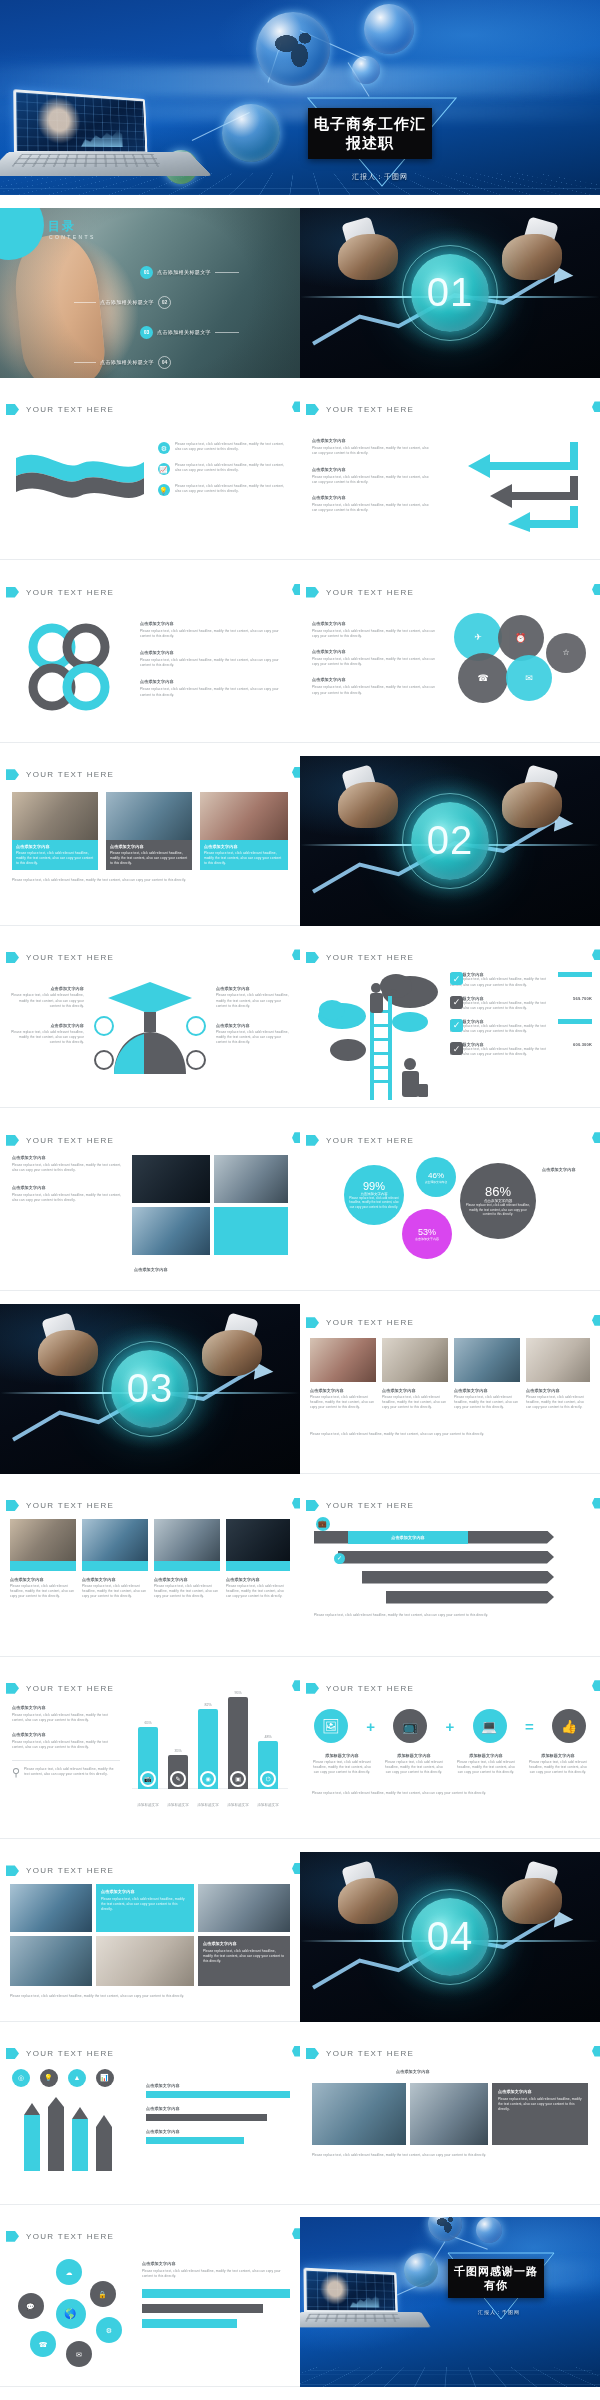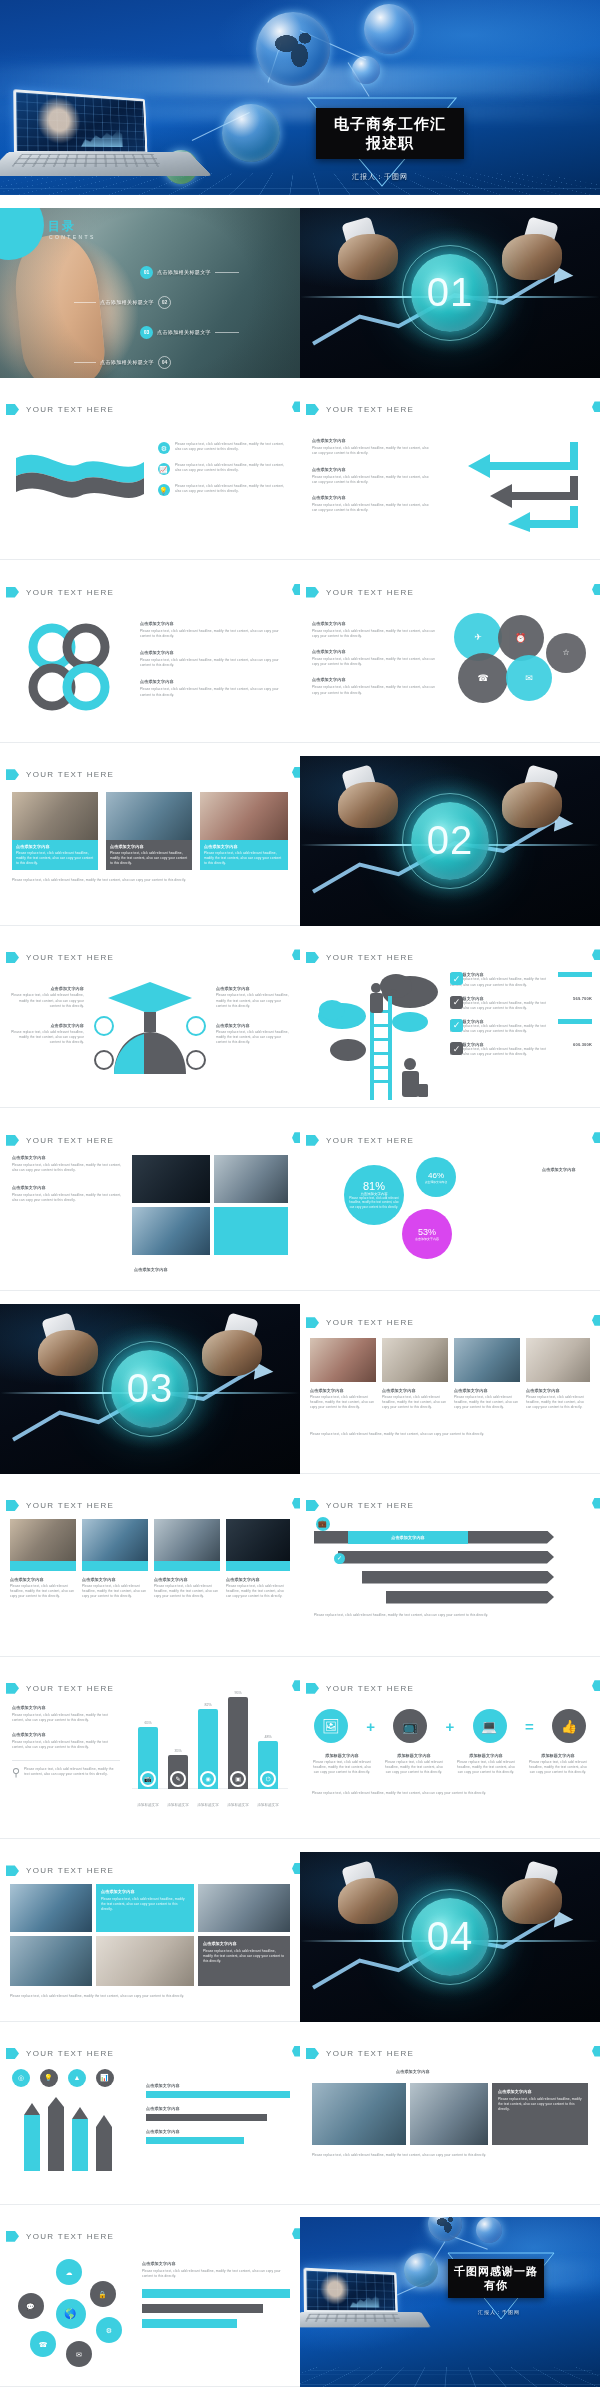--- a/index.html
+++ b/index.html
@@ -269,21 +269,21 @@
       <div class="lt-screen"></div>
       <div class="lt-base"></div>
     </div>
 
     <div class="tri-outline" style="left:306px;top:96px;">
       <svg width="152" height="92" viewBox="0 0 152 92">
         <polygon points="2,2 150,2 76,90" fill="none" stroke="#7fd2ff" stroke-width="1.1" opacity=".95"></polygon>
       </svg>
     </div>
 
-    <div class="title-plate" style="left:316px;top:108px;width:148px;padding:6px 12px 7px;font-size:15px;">电子商务工作汇报述职</div>
+    <div class="title-plate" style="left:308px;top:108px;width:124px;padding:6px 4px 7px;font-size:15px;">电子商务工作汇报述职</div>
 
     <div class="reporter" style="left:352px;top:172px;font-size:7px;">汇报人：千图网</div>
   </div>
 
   <div class="slide contents">
     <div class="photo"></div>
     <div class="hand2"></div>
     <div class="vign"></div>
     <div class="tealblob"></div>
     <div class="mulu">目录</div>
@@ -603,35 +603,40 @@
   </div>
 
   <div class="slide">
     <div class="hdr">
       <span class="tag"></span>
       <span class="htxt">YOUR TEXT HERE</span>
       <span class="rtag"></span>
     </div>
 
     <div style="position:absolute;left:44px;top:44px;width:60px;height:60px;border-radius:50%;background:#3ccfe0;display:flex;flex-direction:column;align-items:center;justify-content:center;padding:4px;">
-      <div style="color:#fff;font-size:11px;font-weight:300;">81%</div>
+      <div style="color:#fff;font-size:11px;font-weight:300;">99%</div>
       <div style="color:#fff;font-size:3.4px;">点击添加文字内容</div>
       <div class="tl w" style="text-align:center;font-size:2.6px;margin-top:1px;">Please replace text, click add relevant headline, modify the text content, also can copy your content to this directly.</div>
     </div>
 
     <div style="position:absolute;left:116px;top:36px;width:40px;height:40px;border-radius:50%;background:#3ccfe0;display:flex;flex-direction:column;align-items:center;justify-content:center;padding:3px;">
       <div style="color:#fff;font-size:8px;font-weight:300;">46%</div>
       <div style="color:#fff;font-size:2.8px;">点击添加文字内容</div>
     </div>
 
     <div style="position:absolute;left:102px;top:88px;width:50px;height:50px;border-radius:50%;background:#d946ef;display:flex;flex-direction:column;align-items:center;justify-content:center;padding:3px;">
       <div style="color:#fff;font-size:9px;font-weight:300;">53%</div>
       <div style="color:#fff;font-size:3px;">点击添加文字内容</div>
     </div>
 
+    <div style="position:absolute;left:160px;top:42px;width:76px;height:76px;border-radius:50%;background:#5b5d62;display:flex;flex-direction:column;align-items:center;justify-content:center;padding:5px;">
+      <div style="color:#fff;font-size:13px;font-weight:300;">86%</div>
+      <div style="color:#fff;font-size:3.6px;">点击添加文字内容</div>
+      <div class="tl w" style="text-align:center;font-size:2.7px;margin-top:1px;">Please replace text, click add relevant headline, modify the text content, also can copy your content to this directly.</div>
+    </div>
 
     <div class="st" style="position:absolute;left:242px;top:46px;width:50px;">点击添加文字内容</div>
     <div class="sep"></div>
   </div>
 
   <div class="slide sec">
     <div class="darkbg"></div>
     <div class="beam"></div>
     <svg class="arrowline" viewBox="0 0 290 84">
       <polyline points="4,80 52,52 92,62 150,30 200,38 254,6" fill="none" stroke="#9fd8ff" stroke-width="4" opacity=".85"></polyline>

